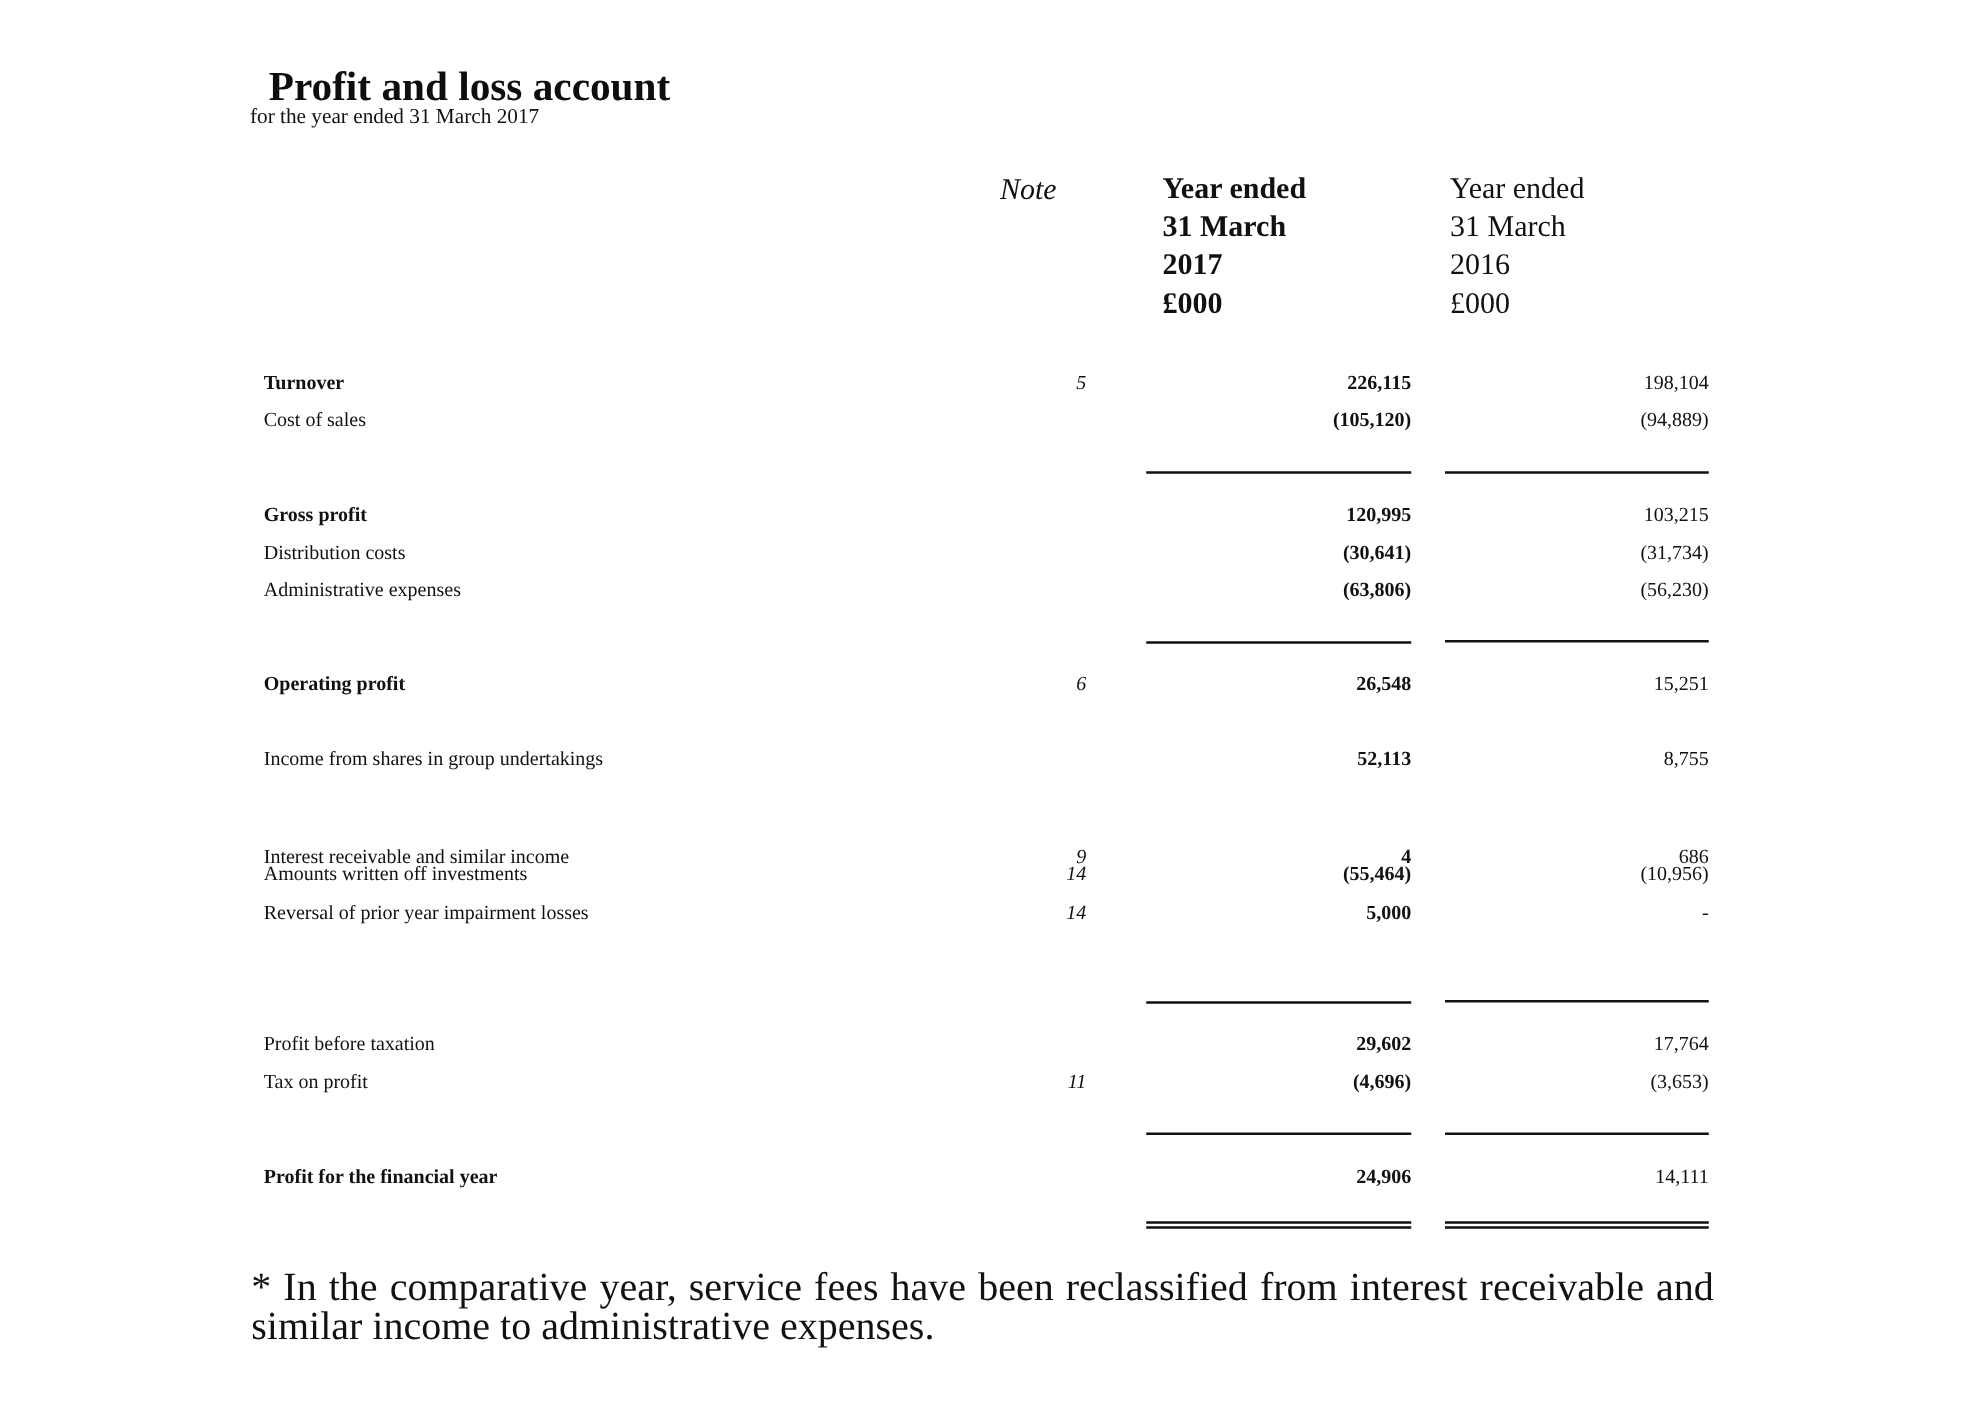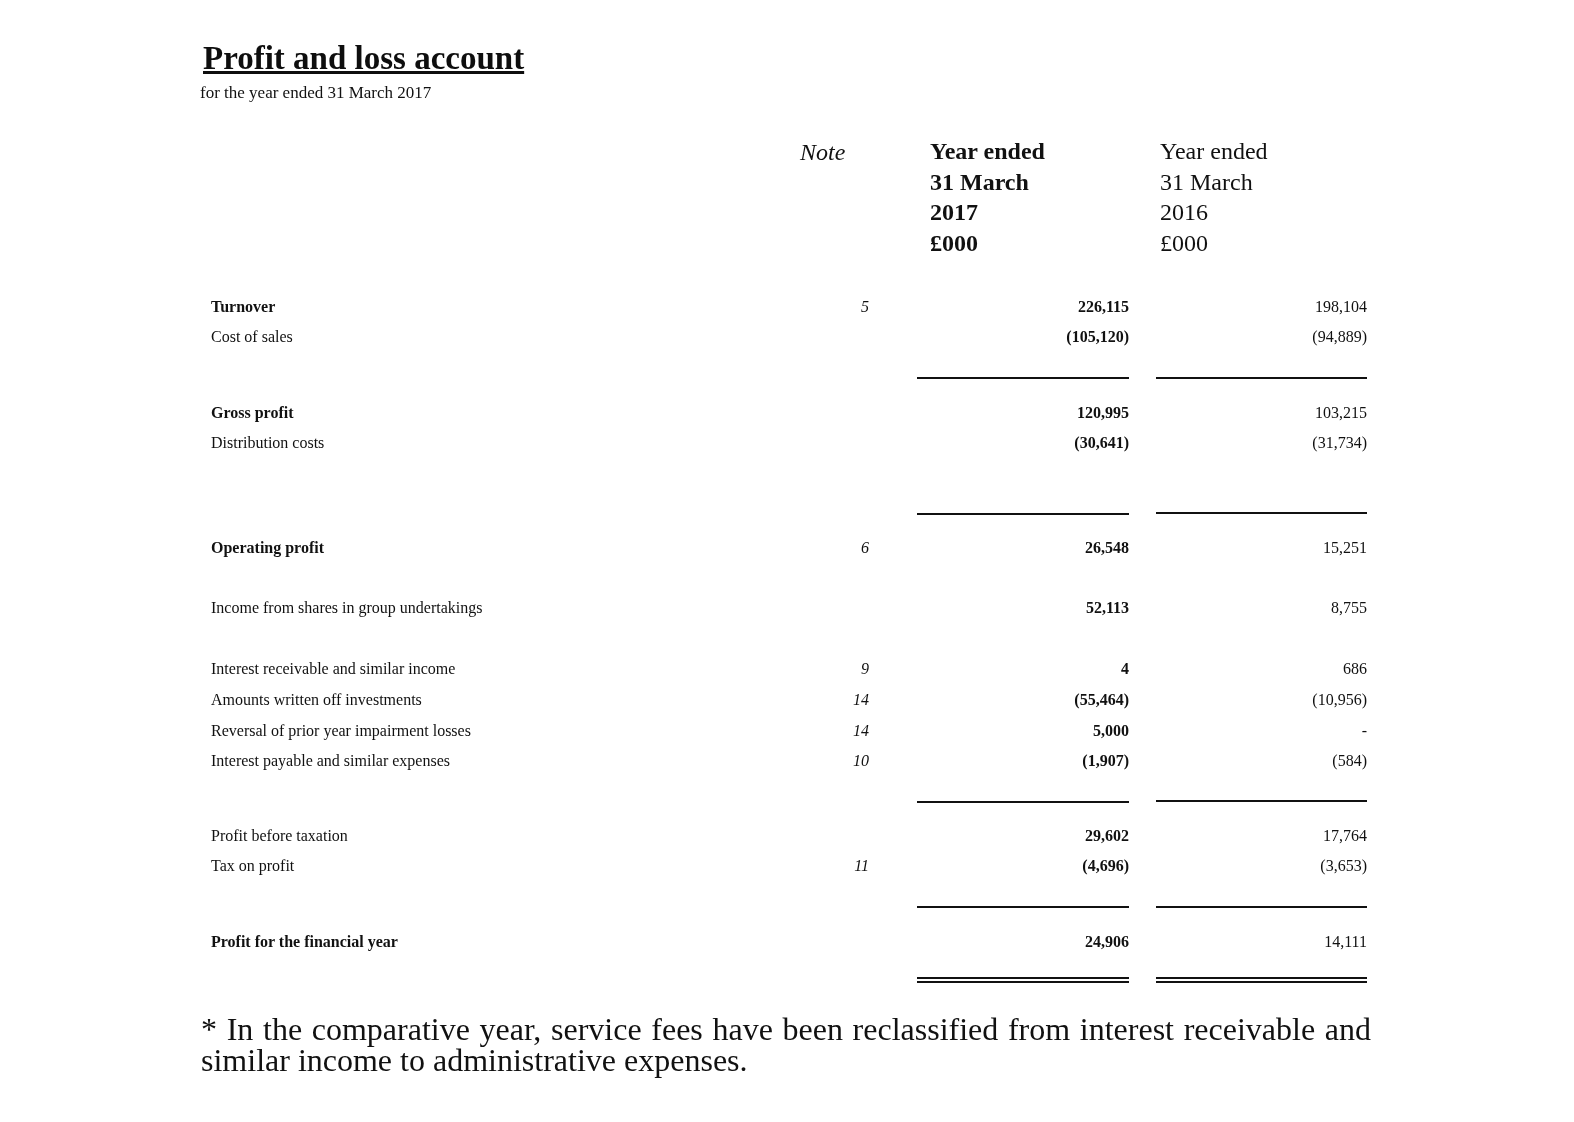--- a/index.html
+++ b/index.html
@@ -19,23 +19,22 @@
       position: absolute;
       left: 0; top: 0;
       width: 1574px; height: 1122px;
     }
     .title {
       position: absolute;
       left: 203px; top: 38px;
       font-size: 33px;
       font-weight: bold;
       line-height: 40px;
-      margin: 0;
+      margin: 12px;
       color: #0e0e0e;
-      text-decoration: underline;
     }
     .subtitle {
       position: absolute;
       left: 200px; top: 78px;
       font-size: 17px;
       line-height: 30px;
       margin: 0;
     }
     .hdr {
       position: absolute;
@@ -152,61 +151,61 @@
     <span class="note"></span>
     <span class="cy">120,995</span>
     <span class="py">103,215</span>
   </div>
   <div class="row" style="top:427px">
     <span class="label">Distribution costs</span>
     <span class="note"></span>
     <span class="cy">(30,641)</span>
     <span class="py">(31,734)</span>
   </div>
+  <div class="row" style="top:457px">
+    <span class="label">Administrative expenses</span>
+    <span class="note"></span>
+    <span class="cy">(63,806)</span>
+    <span class="py">(56,230)</span>
+  </div>
 
   <div class="rule cy" style="top:513px"></div>
   <div class="rule py" style="top:512px"></div>
 
   <div class="row" style="top:532px">
     <span class="label bold">Operating profit</span>
     <span class="note">6</span>
     <span class="cy">26,548</span>
     <span class="py">15,251</span>
   </div>
 
   <div class="row" style="top:592px">
     <span class="label">Income from shares in group undertakings</span>
     <span class="note"></span>
     <span class="cy">52,113</span>
     <span class="py">8,755</span>
   </div>
-  <div class="row" style="top:653px">
+  <div class="row" style="top:670px">
     <span class="label">Interest receivable and similar income</span>
     <span class="note">9</span>
     <span class="cy">4</span>
     <span class="py">686</span>
   </div>
   <div class="row" style="top:684px">
     <span class="label">Amounts written off investments</span>
     <span class="note">14</span>
     <span class="cy">(55,464)</span>
     <span class="py">(10,956)</span>
   </div>
   <div class="row" style="top:715px">
     <span class="label">Reversal of prior year impairment losses</span>
     <span class="note">14</span>
     <span class="cy">5,000</span>
     <span class="py">-</span>
   </div>
-  <div class="row" style="top:745px">
-    <span class="label">Interest payable and similar expenses</span>
-    <span class="note">10</span>
-    <span class="cy">(1,907)</span>
-    <span class="py">(584)</span>
-  </div>
 
   <div class="rule cy" style="top:801px"></div>
   <div class="rule py" style="top:800px"></div>
 
   <div class="row" style="top:820px">
     <span class="label">Profit before taxation</span>
     <span class="note"></span>
     <span class="cy">29,602</span>
     <span class="py">17,764</span>
   </div>

